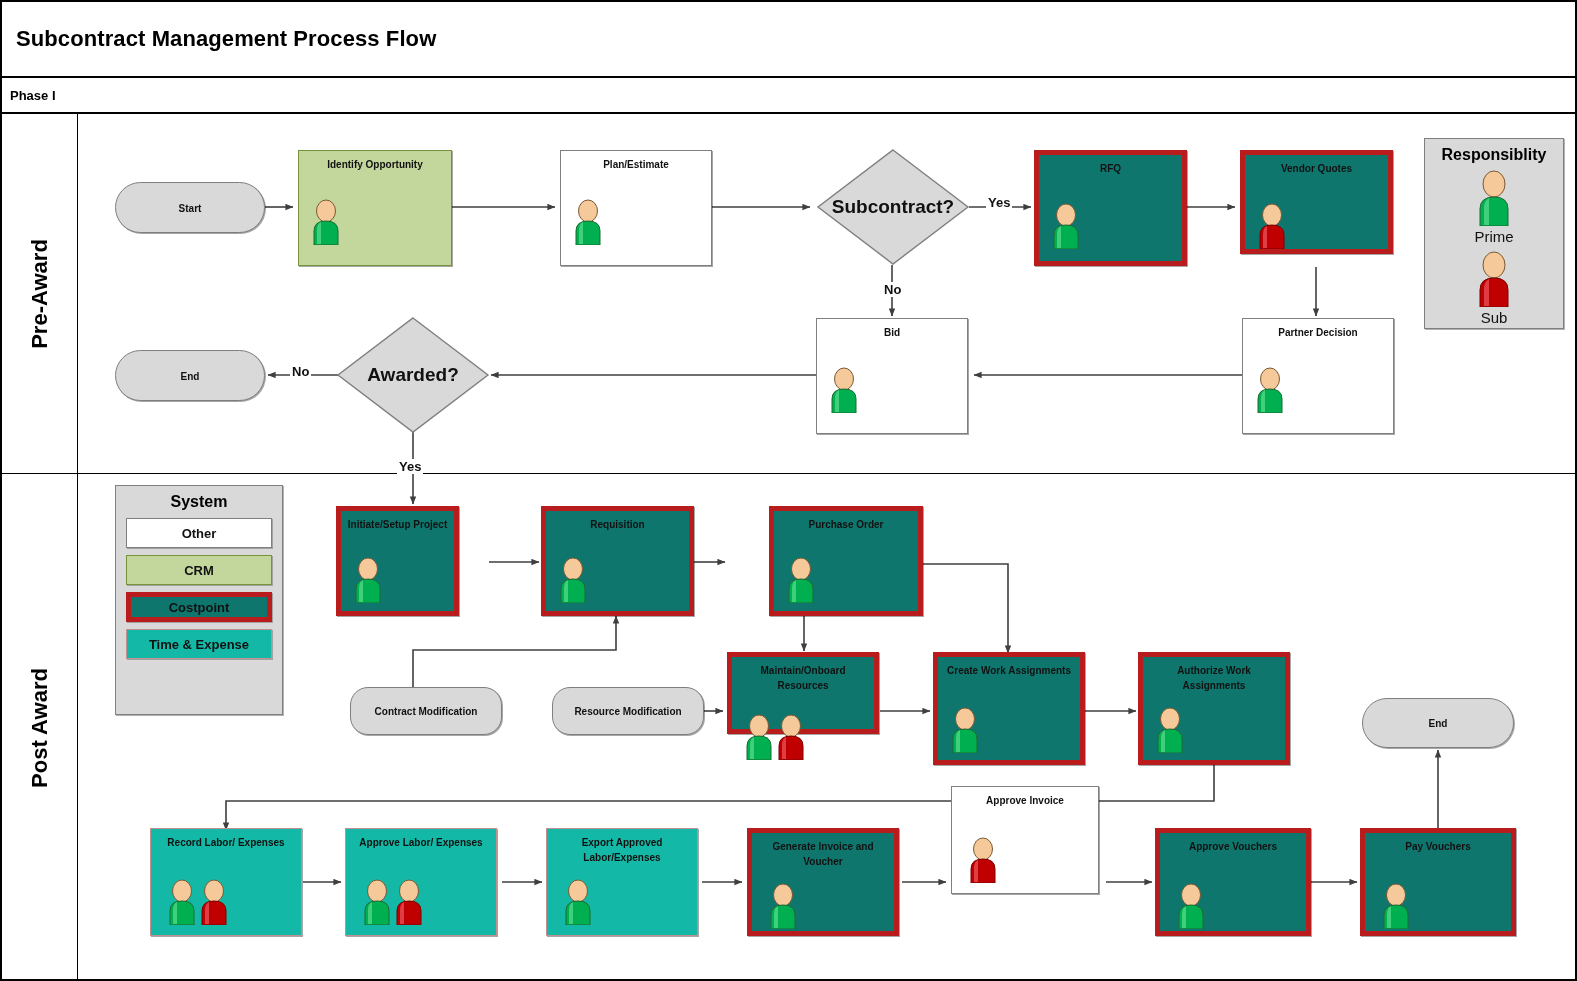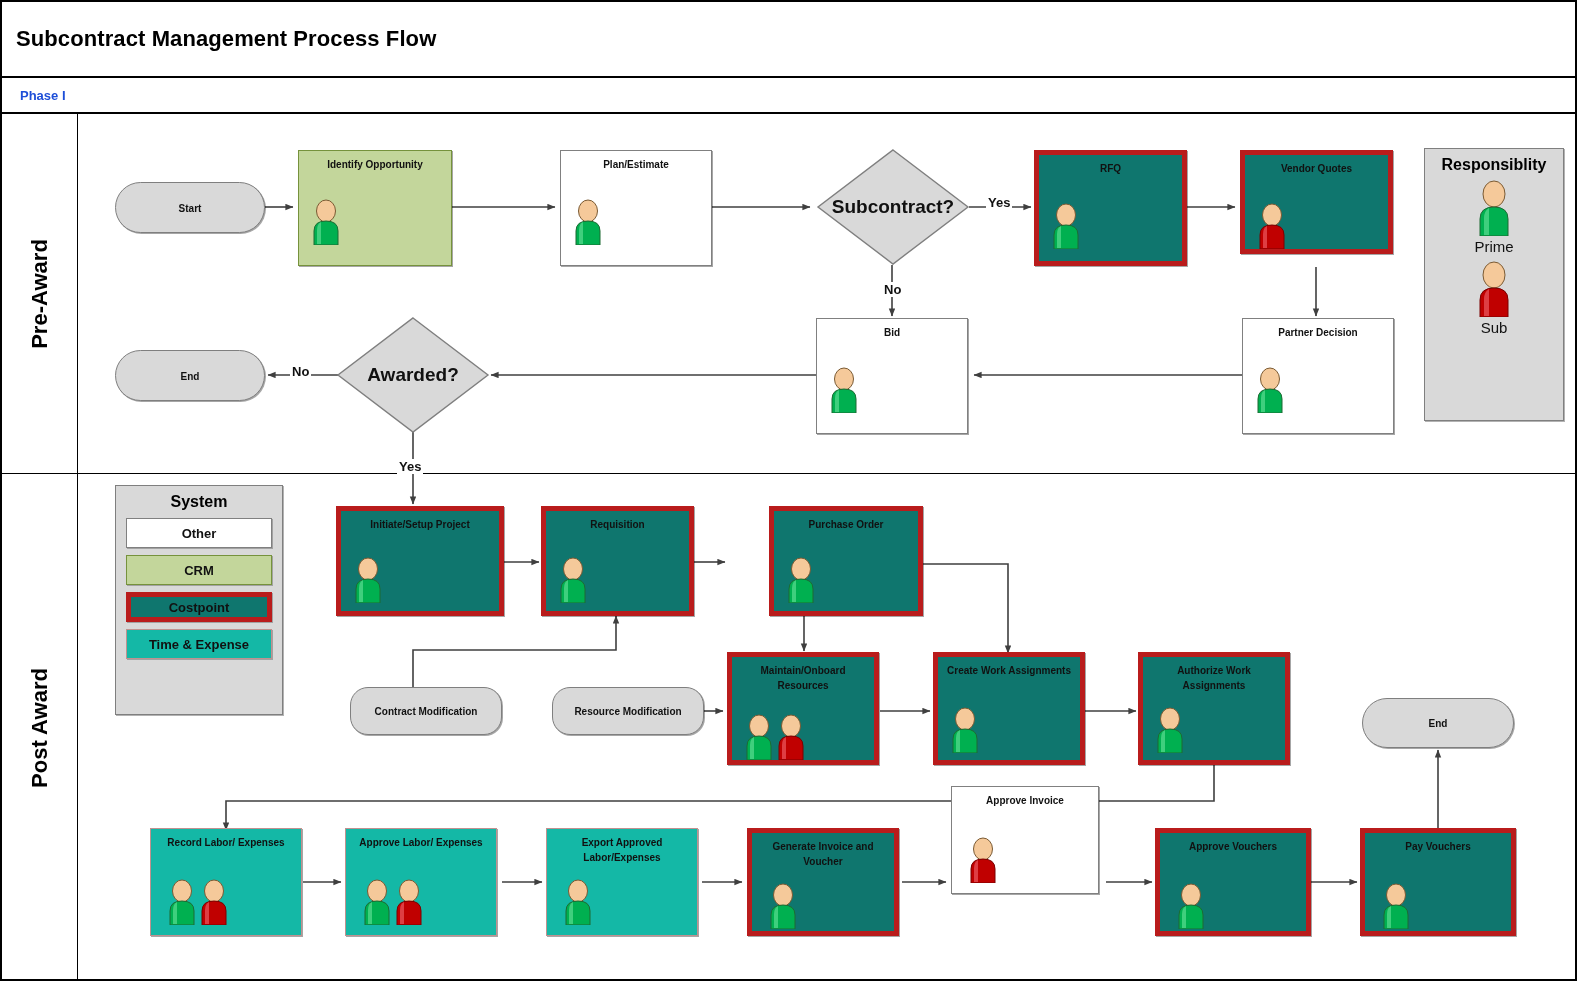--- a/index.html
+++ b/index.html
@@ -3,21 +3,21 @@
 <meta charset="utf-8">
 <style>
   html,body{margin:0;padding:0;background:#ffffff;}
   body{font-family:"Liberation Sans",sans-serif;}
   #page{position:relative;width:1577px;height:981px;background:#fff;box-sizing:border-box;border:2px solid #000;overflow:hidden;}
 
   
   .title-bar{position:absolute;left:0;top:0;width:1577px;height:76px;box-sizing:border-box;border-bottom:2px solid #000;}
   .title-text{position:absolute;left:14px;top:24px;font-size:22px;font-weight:bold;color:#000;letter-spacing:.1px;}
   .phase-bar{position:absolute;left:0;top:76px;width:1577px;height:36px;box-sizing:border-box;border-bottom:2px solid #000;}
-  .phase-text{position:absolute;left:18px;top:10px;font-size:13px;font-weight:bold;color:#1d4ed8;}
+  .phase-text{position:absolute;left:8px;top:10px;font-size:13px;font-weight:bold;color:#000000;}
 
   
   .lane{position:absolute;left:0;box-sizing:border-box;}
   .lane-head{position:absolute;left:0;top:0;width:76px;height:100%;box-sizing:border-box;border-right:1px solid #000;}
   .lane-label{position:absolute;left:50%;top:50%;transform:translate(-50%,-50%) rotate(-90deg);white-space:nowrap;font-size:22px;font-weight:bold;color:#000;}
   .lane-body{position:absolute;left:76px;top:0;right:0;bottom:0;}
 
   #lane-pre{top:112px;width:1577px;height:360px;border-bottom:1px solid #000;}
   #lane-post{top:472px;width:1577px;height:507px;}
 
@@ -223,21 +223,21 @@
     <svg class="dshape" viewBox="0 0 154 118" preserveAspectRatio="none">
         <polygon points="77,2 152,59 77,116 2,59" fill="#d9d9d9" stroke="#7f7f7f" stroke-width="1.4"></polygon>
       </svg>
     <div class="lbl">Awarded?</div>
   </div>
 
   <div class="node term" style="left:113px;top:348px;width:150px;height:51px;">
     <div class="lbl">End</div>
   </div>
 
-  <div class="legend" style="left:1422px;top:146px;width:140px;height:273px;">
+  <div class="legend" style="left:1422px;top:136px;width:140px;height:191px;">
     <div class="legend-title">Responsiblity</div>
     <div class="resp-icon">
       <svg viewBox="0 0 36 56" width="36" height="56">
           <ellipse cx="18" cy="14" rx="11" ry="13" fill="#f5c99a" stroke="#7a5a33" stroke-width="1"></ellipse>
           <path d="M4,56 L4,39 Q4,27 18,27 Q32,27 32,39 L32,56 Z" fill="#00b050" stroke="#1d6b33" stroke-width="1"></path>
           <path d="M8,55 L8,38 Q8,31 13,28 L13,55 Z" fill="#54d98c" opacity=".75"></path>
         </svg>
     </div>
     <div class="resp-cap">Prime</div>
     <div class="resp-icon">
@@ -251,21 +251,21 @@
   </div>
 
   <div class="legend" style="left:113px;top:483px;width:168px;height:230px;">
     <div class="legend-title">System</div>
     <div class="swatch sys-other">Other</div>
     <div class="swatch sys-crm">CRM</div>
     <div class="swatch sys-cp">Costpoint</div>
     <div class="swatch sys-te">Time &amp; Expense</div>
   </div>
 
-  <div class="node sys-cp" style="left:334px;top:504px;width:168px;height:110px;">
+  <div class="node sys-cp" style="left:334px;top:504px;width:123px;height:110px;">
     <div class="lbl">Initiate/Setup Project</div>
     <div class="person" style="left:12px;top:46px;">
       <svg viewBox="0 0 30 46" width="30" height="46">
           <ellipse cx="15" cy="12" rx="9.5" ry="11" fill="#f5c99a" stroke="#7a5a33" stroke-width="1"></ellipse>
           <path d="M3,46 L3,32 Q3,22 15,22 Q27,22 27,32 L27,46 Z" fill="#00b050" stroke="#1d6b33" stroke-width="1"></path>
           <path d="M6,45 L6,31 Q6,25 10,23 L10,45 Z" fill="#54d98c" opacity=".75"></path>
         </svg>
     </div>
   </div>
 
@@ -292,21 +292,21 @@
   </div>
 
   <div class="node rounded" style="left:335px;top:685px;width:152px;height:48px;">
     <div class="lbl">Contract Modification</div>
   </div>
 
   <div class="node rounded" style="left:537px;top:685px;width:152px;height:48px;">
     <div class="lbl">Resource Modification</div>
   </div>
 
-  <div class="node sys-cp" style="left:725px;top:650px;width:152px;height:113px;text-decoration:underline;">
+  <div class="node sys-cp" style="left:725px;top:650px;width:152px;height:82px;text-decoration:underline;">
     <div class="lbl">Maintain/Onboard Resources</div>
     <div class="people" style="left:12px;top:57px;">
       <span><svg viewBox="0 0 30 46" width="30" height="46">
             <ellipse cx="15" cy="12" rx="9.5" ry="11" fill="#f5c99a" stroke="#7a5a33" stroke-width="1"></ellipse>
             <path d="M3,46 L3,32 Q3,22 15,22 Q27,22 27,32 L27,46 Z" fill="#00b050" stroke="#1d6b33" stroke-width="1"></path>
             <path d="M6,45 L6,31 Q6,25 10,23 L10,45 Z" fill="#54d98c" opacity=".75"></path>
           </svg></span>
       <span><svg viewBox="0 0 30 46" width="30" height="46">
             <ellipse cx="15" cy="12" rx="9.5" ry="11" fill="#f5c99a" stroke="#7a5a33" stroke-width="1"></ellipse>
             <path d="M3,46 L3,32 Q3,22 15,22 Q27,22 27,32 L27,46 Z" fill="#c00000" stroke="#7a0000" stroke-width="1"></path>

